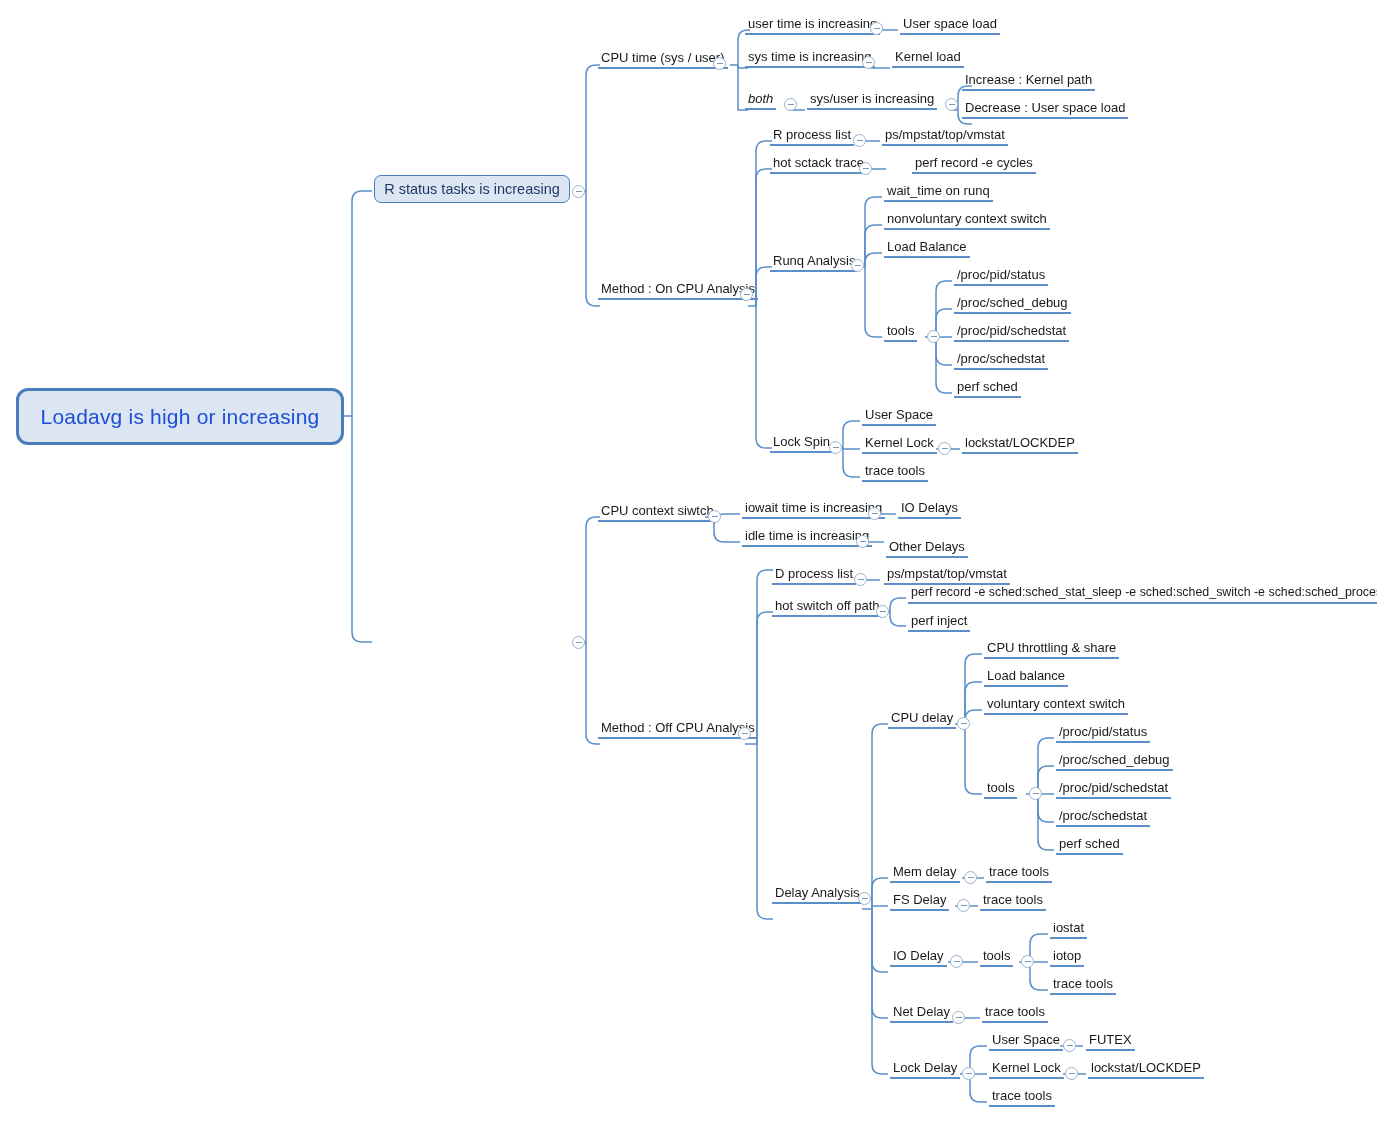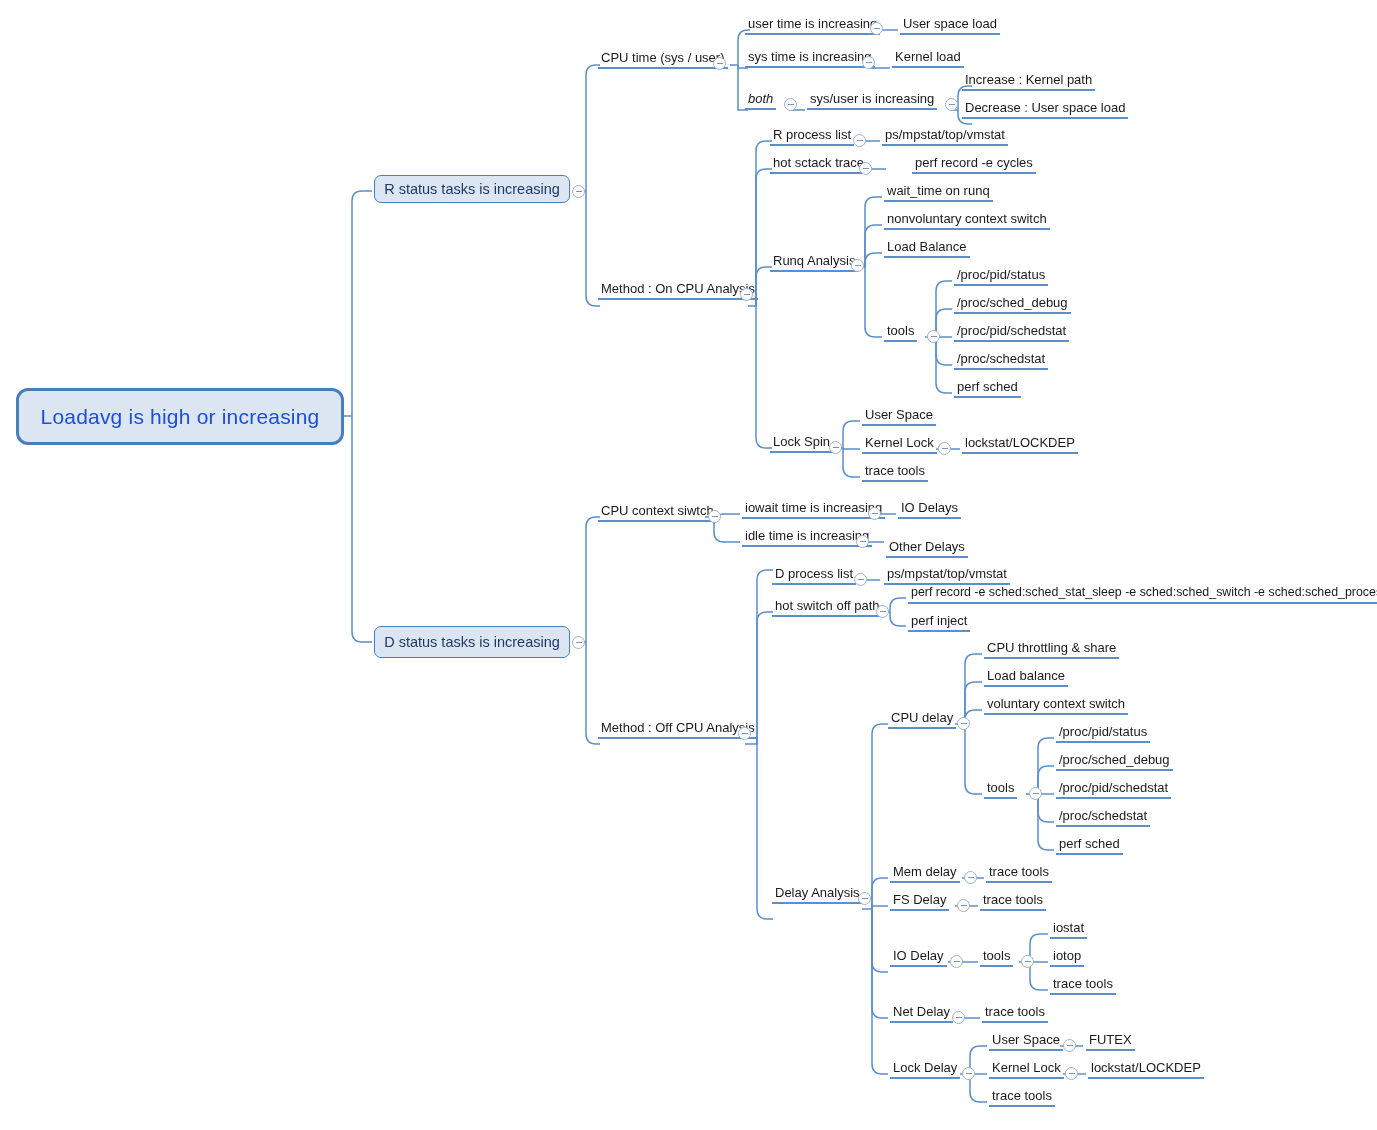--- a/index.html
+++ b/index.html
@@ -185,23 +185,20 @@
 
   <div class="root-node" style="left:16px;top:388px;width:328px;height:57px;">
     <span>Loadavg is high or increasing</span>
   </div>
 
   <div class="lvl1-node" style="left:374px;top:175px;width:196px;height:28px;">
     <span>R status tasks is increasing</span>
   </div>
   <div class="toggle" style="left:572px;top:185px;"></div>
 
-  <div class="lvl1-node" style="left:374px;top:626px;width:196px;height:32px;">
-    <span>D status tasks is increasing</span>
-  </div>
   <div class="toggle" style="left:572px;top:636px;"></div>
 
   <div class="topic" style="left:598px;top:50px;">CPU time (sys / user)</div>
   <div class="toggle" style="left:713px;top:57px;"></div>
 
   <div class="topic" style="left:745px;top:16px;">user time is increasing</div>
   <div class="toggle" style="left:870px;top:22px;"></div>
   <div class="topic" style="left:900px;top:16px;">User space load</div>
 
   <div class="topic" style="left:745px;top:49px;">sys time is increasing</div>

